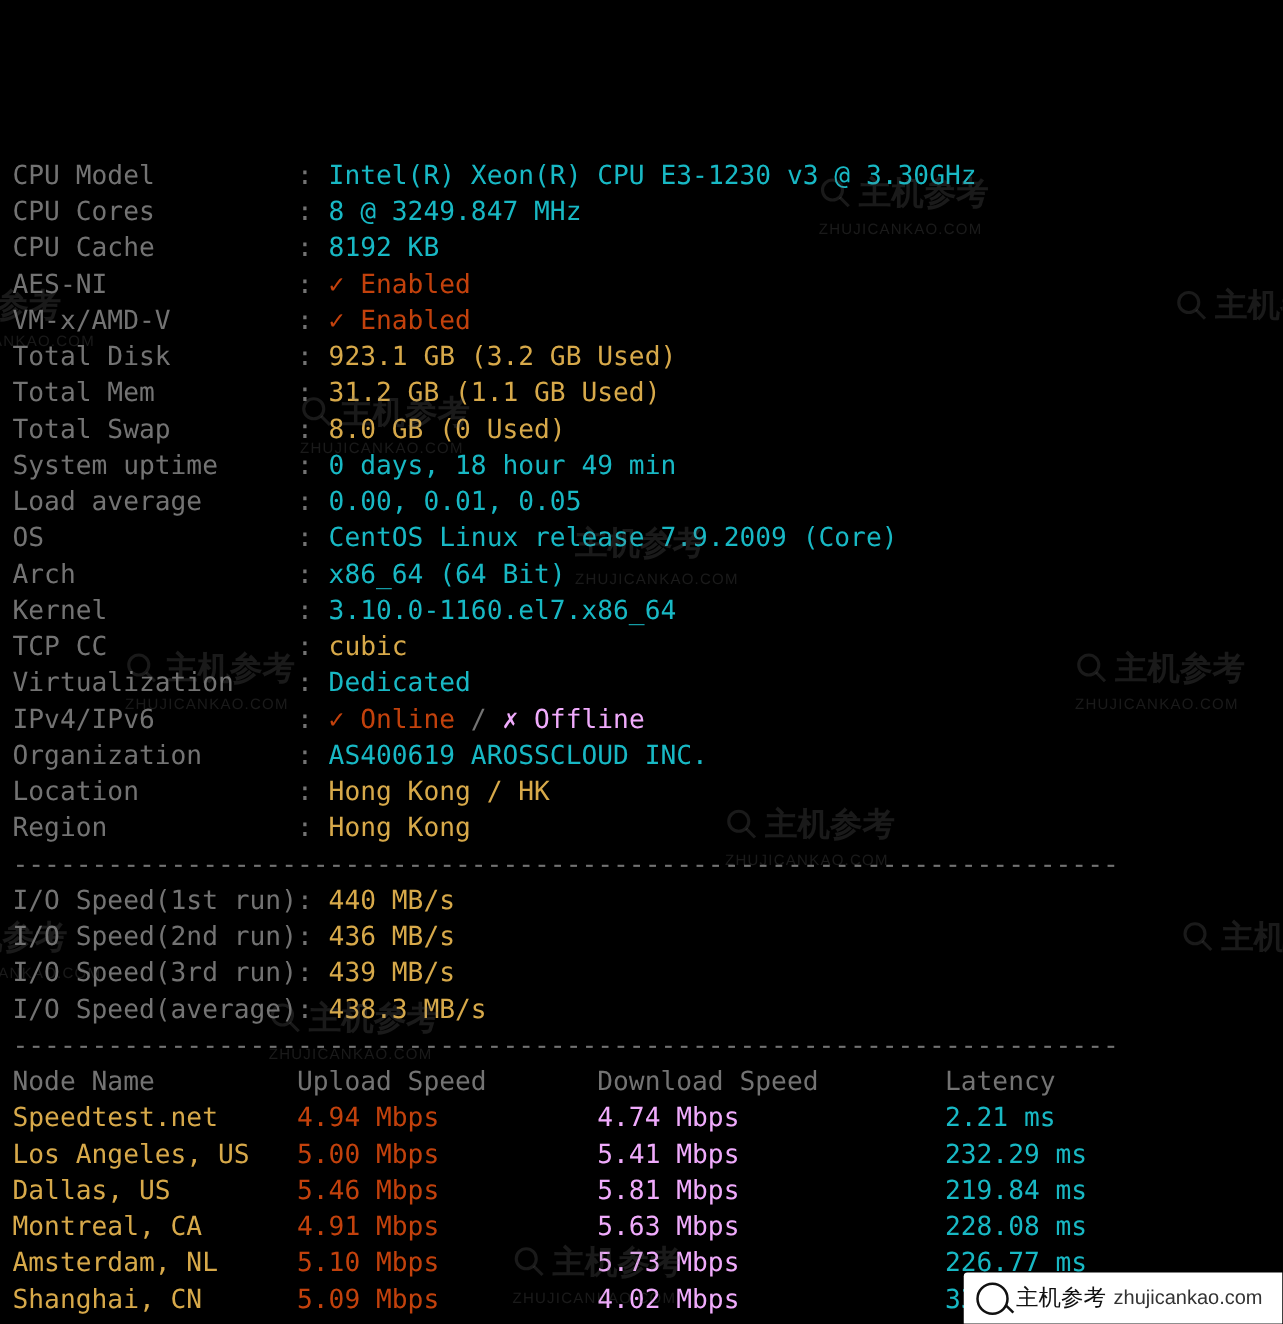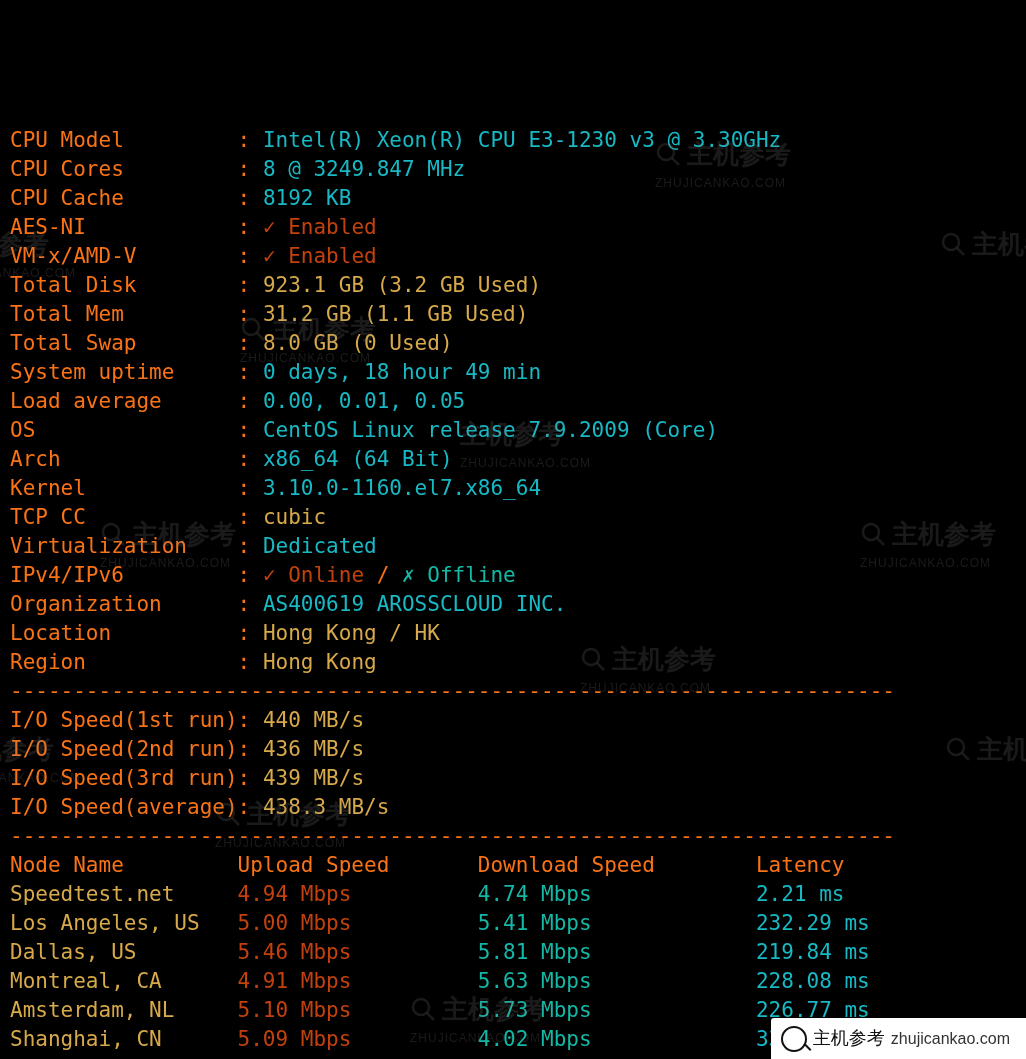--- a/index.html
+++ b/index.html
@@ -9,24 +9,24 @@
     line-height:29px;
     color:#eee;
     width:1026px;
     height:1059px;
     overflow:hidden;
     position:relative;
     padding:10px 10px 0 10px;
     box-sizing:border-box;
     white-space:pre;
   }
-  .white{color:#f97316;}
+  .white{color:#737373;}
   .cyan{color:#18b8c4;}
   .green{color:#c2410c;}
-  .red{color:#14b8a6;}
+  .red{color:#f0abfc;}
   .yellow{color:#d7a94a;text-align:center;}
   .row{display:block;}
   .wm{
     position:absolute;
     color:rgba(120,120,120,0.22);
     font-family:"Microsoft YaHei","PingFang SC",sans-serif;
     font-weight:600;
     font-size:26px;
     white-space:nowrap;
     pointer-events:none;

